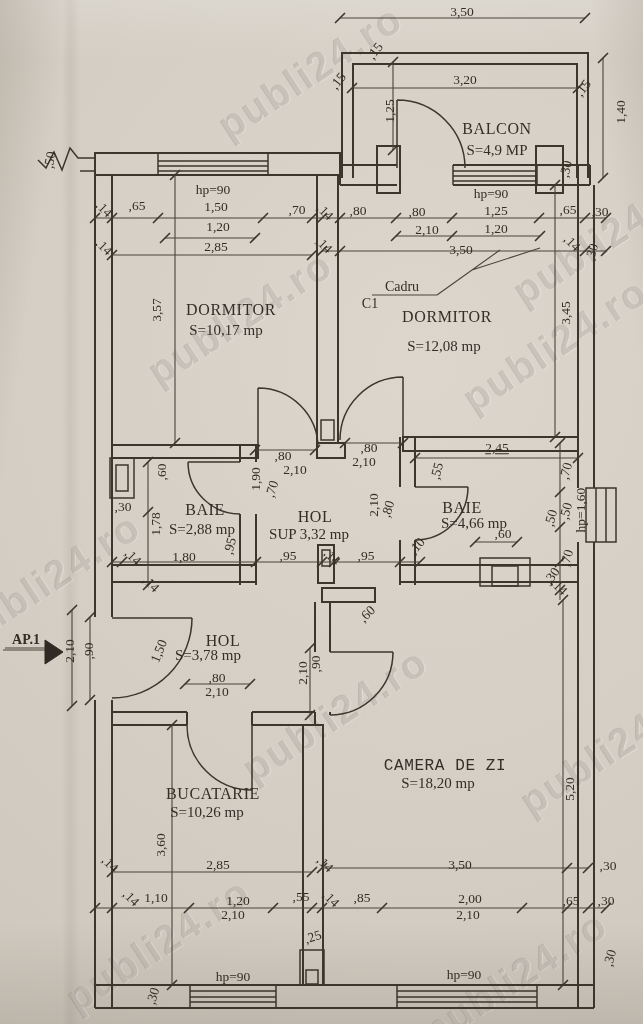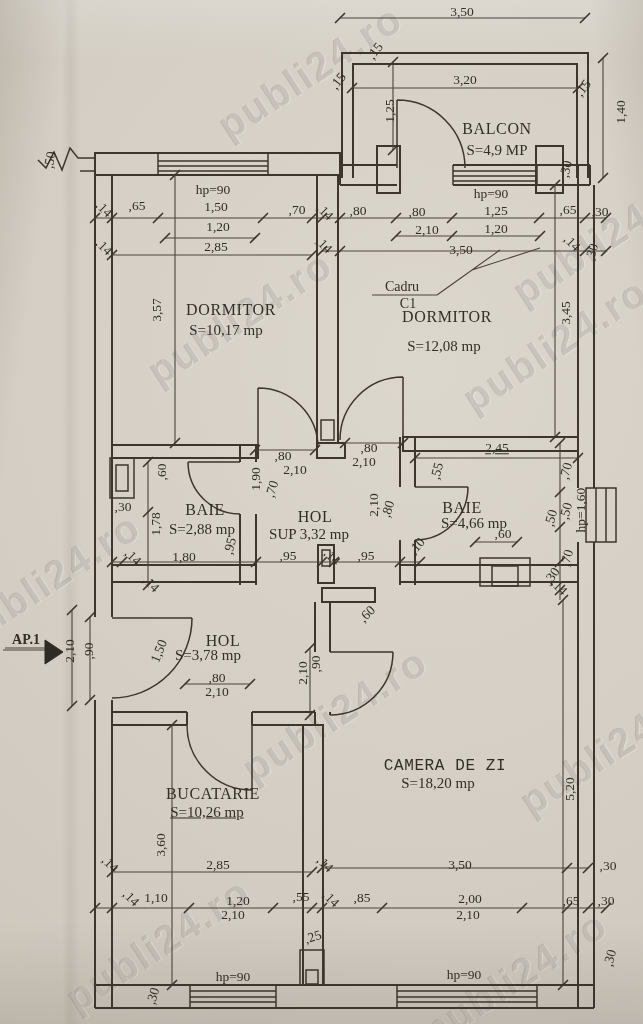--- a/index.html
+++ b/index.html
@@ -214,41 +214,41 @@
     </g>
 
     <g>
       <path class="d" d="M3,650 H45 M5,648 H45"></path>
       <polygon class="arrow" points="45,640 45,664 63,652"></polygon>
     </g>
   </svg>
 
 
   <div class="lbl note" style="left:402px;top:287px">Cadru</div>
-  <div class="lbl note" style="left:408px;top:304px">C1</div>
+  <div class="lbl note" style="left:370px;top:304px">C1</div>
 
   <div class="lbl note" style="left:26px;top:640px;font-weight:700">AP.1</div>
 
   <div id="labels">
       <div class="lbl room-name" style="left: 497px; top: 129px;">BALCON</div>
       <div class="lbl room-area" style="left: 497px; top: 150px;">S=4,9 MP</div>
       <div class="lbl room-name" style="left: 231px; top: 310px;">DORMITOR</div>
       <div class="lbl room-area" style="left: 226px; top: 330px;">S=10,17 mp</div>
       <div class="lbl room-name" style="left: 447px; top: 317px;">DORMITOR</div>
       <div class="lbl room-area" style="left: 444px; top: 346px;">S=12,08 mp</div>
       <div class="lbl room-name" style="left: 205px; top: 510px;">BAIE</div>
       <div class="lbl room-area" style="left: 202px; top: 529px;">S=2,88 mp</div>
       <div class="lbl room-name" style="left: 315px; top: 517px;">HOL</div>
       <div class="lbl room-area" style="left: 309px; top: 534px;">SUP 3,32 mp</div>
       <div class="lbl room-name" style="left: 462px; top: 508px;">BAIE</div>
       <div class="lbl room-area" style="left: 474px; top: 523px;">S=4,66 mp</div>
       <div class="lbl room-name" style="left: 223px; top: 641px;">HOL</div>
       <div class="lbl room-area" style="left: 208px; top: 655px;">S=3,78 mp</div>
       <div class="lbl room-name" style="left: 213px; top: 794px;">BUCATARIE</div>
-      <div class="lbl room-area" style="left: 207px; top: 812px; text-decoration: underline;">S=10,26 mp</div>
+      <div class="lbl room-area" style="left: 207px; top: 812px;">S=10,26 mp</div>
       <div class="lbl room-name" style="left: 445px; top: 766px; font-family: Liberation Mono, monospace;">CAMERA DE ZI</div>
       <div class="lbl room-area" style="left: 438px; top: 783px;">S=18,20 mp</div>
       <div class="lbl dim" style="left: 462px; top: 12px;">3,50</div>
       <div class="lbl dim" style="left: 375px; top: 51px; transform: translate(-50%, -50%) rotate(-52deg);">,15</div>
       <div class="lbl dim" style="left: 338px; top: 81px; transform: translate(-50%, -50%) rotate(-52deg);">,15</div>
       <div class="lbl dim" style="left: 583px; top: 88px; transform: translate(-50%, -50%) rotate(-52deg);">,15</div>
       <div class="lbl dim" style="left: 465px; top: 80px;">3,20</div>
       <div class="lbl dim" style="left: 390px; top: 111px; transform: translate(-50%, -50%) rotate(-90deg);">1,25</div>
       <div class="lbl dim" style="left: 621px; top: 112px; transform: translate(-50%, -50%) rotate(-90deg);">1,40</div>
       <div class="lbl dim" style="left: 213px; top: 190px;">hp=90</div>

